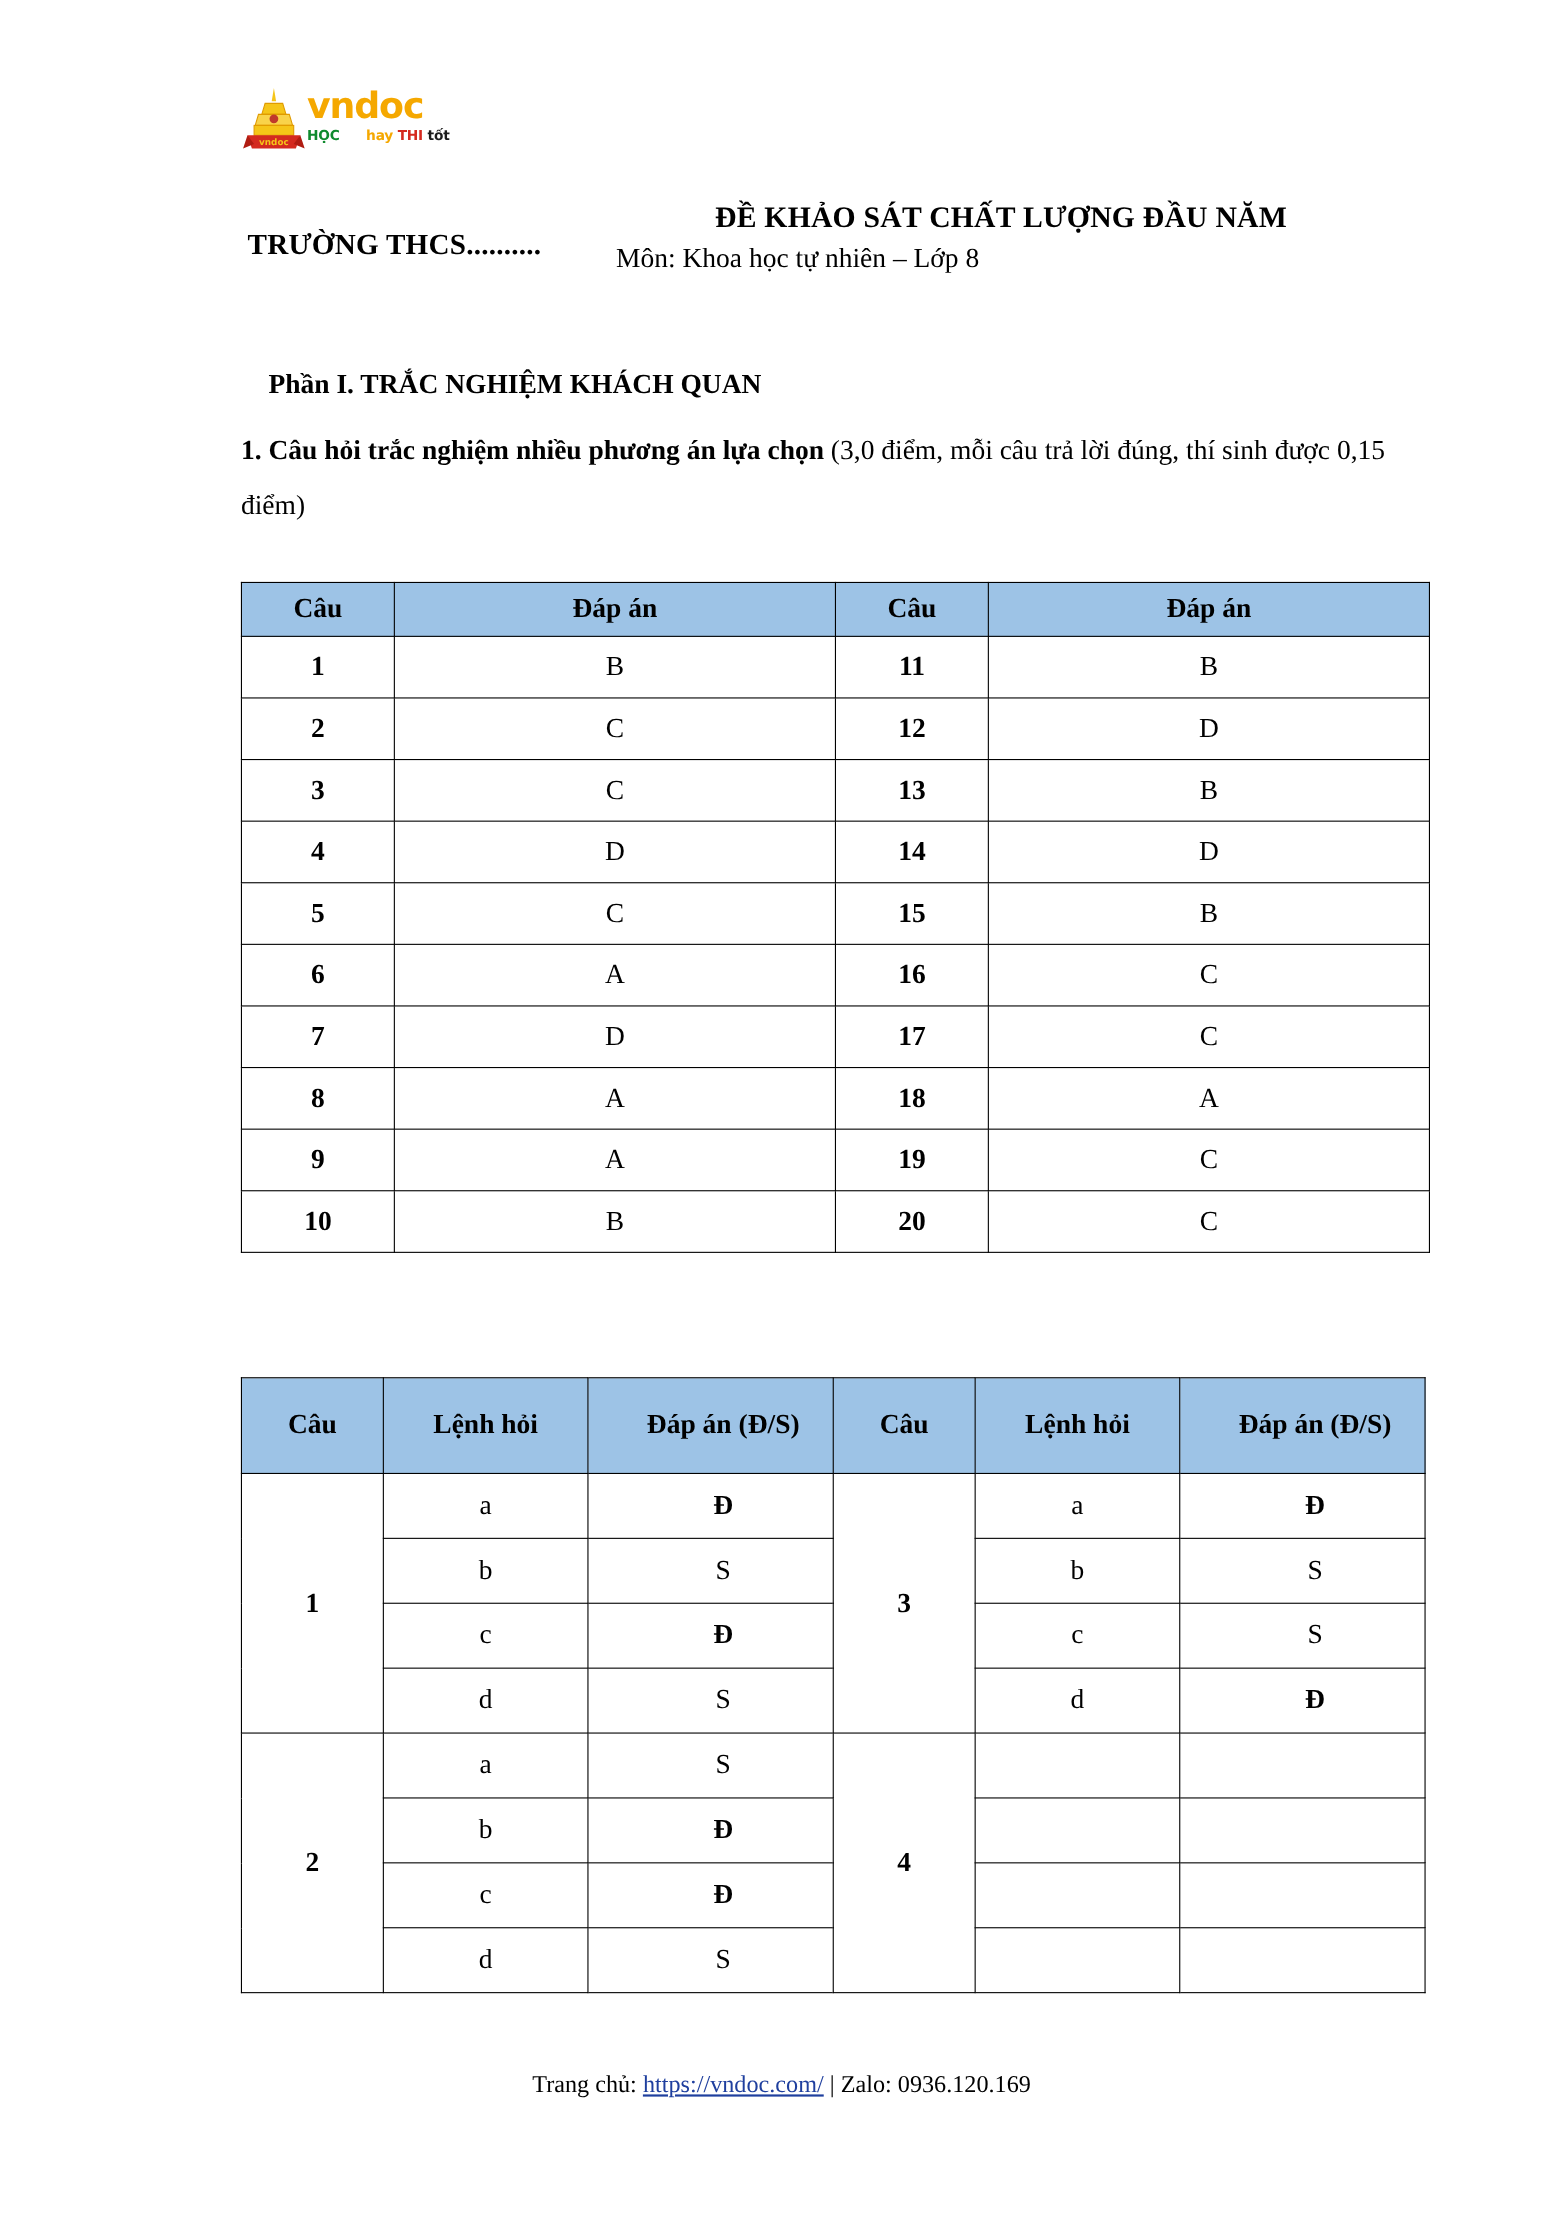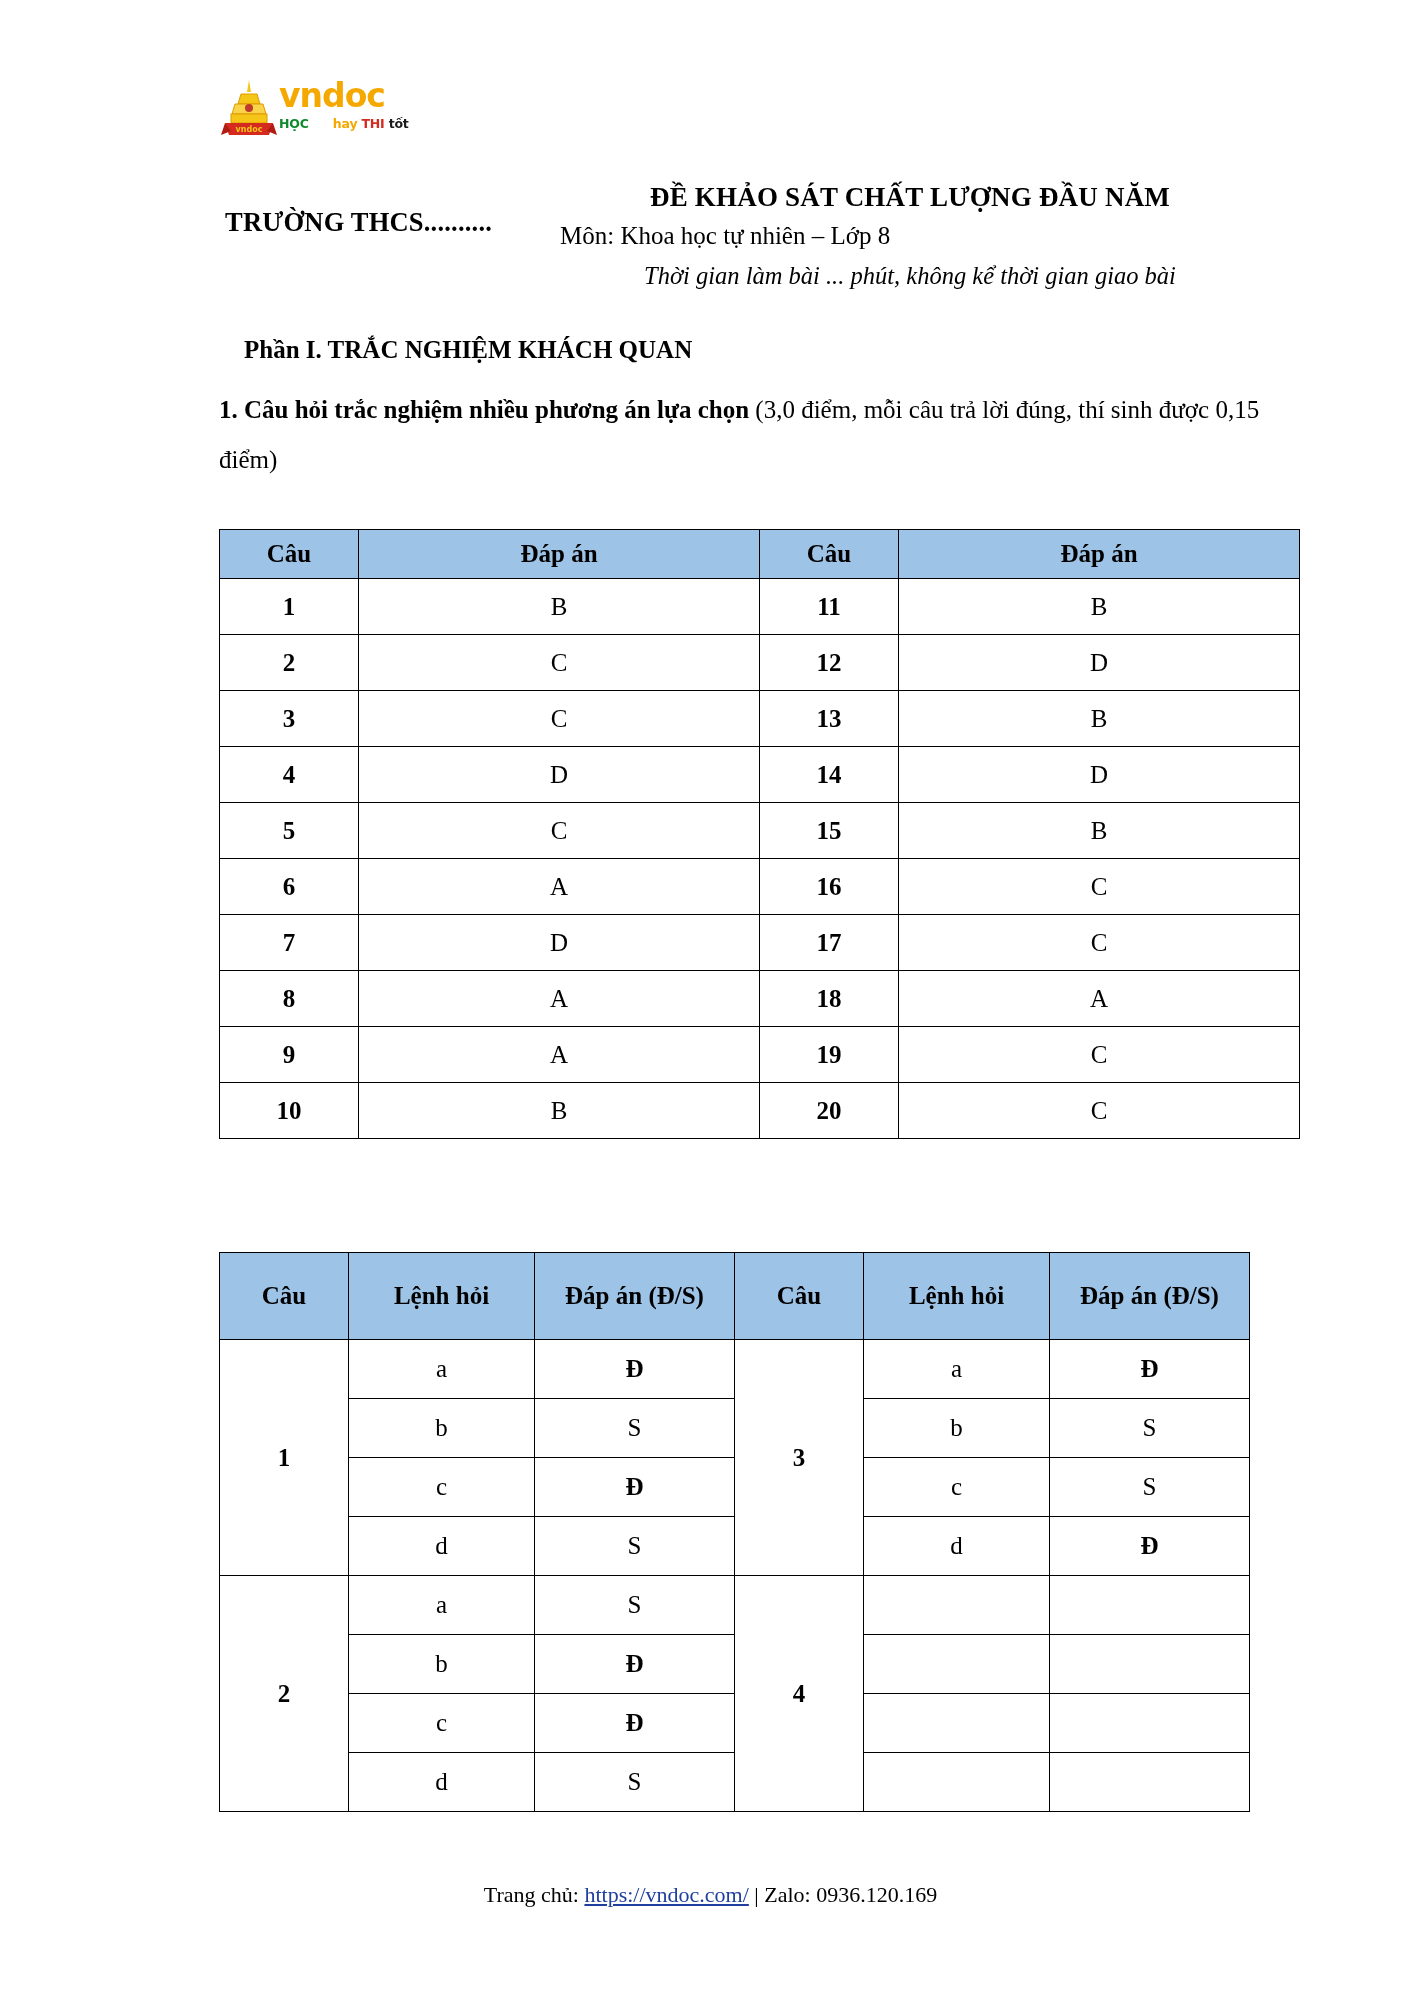--- a/index.html
+++ b/index.html
@@ -158,21 +158,21 @@
 
   #table-truefalse {
     left: 219px;
     top: 1228px;
     width: 1025px;
   }
   #table-truefalse .tf-hdr { height: 86px; line-height: 30px; }
   #table-truefalse td { height: 58px; }
   #table-truefalse .c-cau { width: 128px; font-weight: bold; }
   #table-truefalse .c-lenh { width: 185px; }
-  #table-truefalse .c-dap { width: 199px; }
+  #table-truefalse .c-dap { width: 199px; padding-left: 23px; }
 
   
   .footer {
     position: absolute;
     left: 0;
     top: 1882px;
     width: 1421px;
     text-align: center;
     font-size: 22px;
   }
@@ -202,21 +202,20 @@
     </span>
     <span class="logo-text-wrap">
       <span class="logo-word">vndoc</span>
       <span class="logo-tag"><span class="tag-hoc">HỌC</span> <span class="tag-hay">hay</span> <span class="tag-thi">THI</span> <span class="tag-tot">tốt</span></span>
     </span>
   </div>
 
   <div class="school">TRƯỜNG THCS..........</div>
   <div class="exam-title">ĐỀ KHẢO SÁT CHẤT LƯỢNG ĐẦU NĂM</div>
   <div class="exam-subject">Môn: Khoa học tự nhiên – Lớp 8</div>
-  <div class="exam-time">Thời gian làm bài ... phút, không kể thời gian giao bài</div>
 
   <div class="para p-part1">Phần I. TRẮC NGHIỆM KHÁCH QUAN</div>
 
   <div class="para p-sec1"><span class="bold">1.  Câu hỏi trắc nghiệm nhiều phương án lựa chọn</span><span> (3,0 điểm, mỗi câu trả lời đúng, thí sinh được 0,15 điểm)</span></div>
 
   <table id="table-answers">
     <thead>
       <tr>
         <th class="hdr c-num">Câu</th>
         <th class="hdr c-ans">Đáp án</th>

